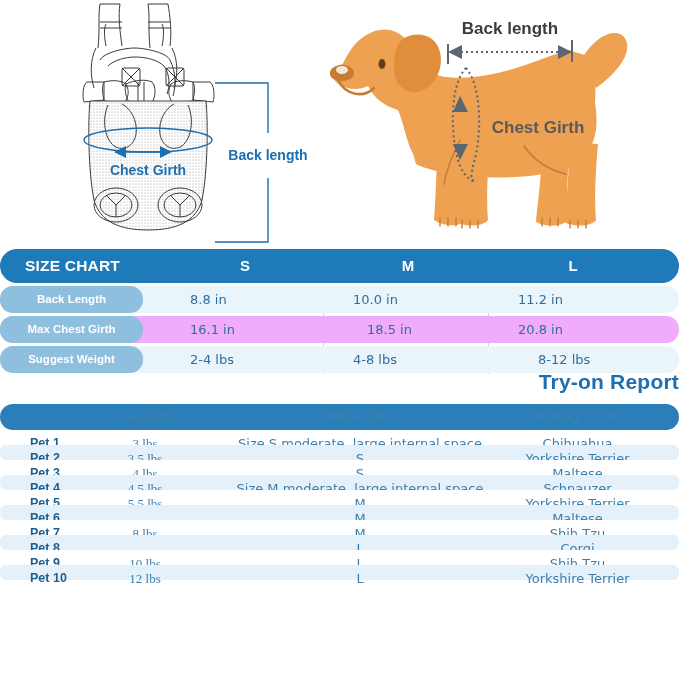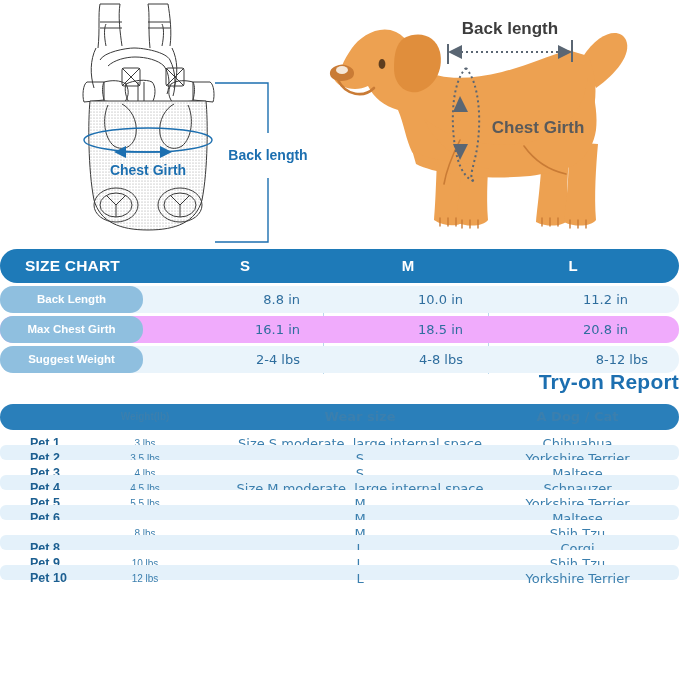--- a/index.html
+++ b/index.html
@@ -39,21 +39,21 @@
     background:#eaf4fb;border-radius:13px;
   }
   .sc-row.alt{background:#f0abfc;}
   .sc-row .sc-label{
     position:absolute;left:0;top:0;width:143px;height:27px;line-height:27px;
     background:#8fbfdf;border-radius:13px;color:#ffffff;
     font-size:11.5px;font-weight:bold;text-align:center;
   }
   .sc-row .sc-val{
     position:absolute;top:0;height:27px;line-height:27px;
-    width:110px;text-align:right;
+    width:110px;text-align:left;
     font-size:13px;color:#2f6e9e;
     font-family:"DejaVu Sans", sans-serif;
   }
   .sc-divider{
     position:absolute;top:-1px;width:1px;height:86px;background:#b9d8ec;
   }
 
   
   #tryon-title{
     position:absolute;left:0;top:370px;width:679px;text-align:right;
@@ -74,22 +74,22 @@
     position:relative;height:15px;border-radius:6px;background:#ffffff;
   }
   .to-row.alt{background:#e4f1fa;}
   .to-row .to-cell{
     position:absolute;top:0;height:27px;line-height:27px;text-align:center;
   }
   .to-cell.c-pet{
     left:30px;width:75px;text-align:left;
     font-size:12.5px;font-weight:bold;color:#1c5f91;
   }
-  .to-cell.c-weight{left:95px;width:100px;font-size:10px;color:#3b7fae;
-    font-family:Liberation Sans, sans-serif;}
+  .to-cell.c-weight{left:95px;width:100px;font-size:13px;color:#3b7fae;
+    font-family:Liberation Serif, serif;}
   .to-cell.c-wear{left:215px;width:290px;font-size:13px;color:#3b7fae;
     font-family:"DejaVu Sans", sans-serif;}
   .to-cell.c-breed{left:480px;width:195px;font-size:13px;color:#3b7fae;
     font-family:"DejaVu Sans", sans-serif;}
   .to-header .c-pet{left:30px;width:75px;}
   .to-header .c-weight{left:95px;width:100px;}
   .to-header .c-wear{left:215px;width:290px;}
   .to-header .c-breed{left:480px;width:195px;}
 </style>
 </head>
@@ -243,21 +243,21 @@
     <div class="sc-row">
       <span class="sc-label">Back Length</span>
       <span class="sc-val" style="left:190px;">8.8 in</span>
       <span class="sc-val" style="left:353px;">10.0 in</span>
       <span class="sc-val" style="left:518px;">11.2 in</span>
     </div>
 
     <div class="sc-row alt">
       <span class="sc-label">Max Chest Girth</span>
       <span class="sc-val" style="left:190px;">16.1 in</span>
-      <span class="sc-val" style="left:353px;">18.5 in</span>
+      <span class="sc-val" style="left:367px;">18.5 in</span>
       <span class="sc-val" style="left:518px;">20.8 in</span>
     </div>
 
     <div class="sc-row">
       <span class="sc-label">Suggest Weight</span>
       <span class="sc-val" style="left:190px;">2-4 lbs</span>
       <span class="sc-val" style="left:353px;">4-8 lbs</span>
       <span class="sc-val" style="left:538px;">8-12 lbs</span>
     </div>
   </div>
@@ -302,20 +302,21 @@
     <span class="to-cell c-weight">5.5 lbs</span>
     <span class="to-cell c-wear">M</span>
     <span class="to-cell c-breed">Yorkshire Terrier</span>
   </div>
   <div class="to-row alt">
     <span class="to-cell c-pet">Pet 6</span>
     <span class="to-cell c-wear">M</span>
     <span class="to-cell c-breed">Maltese</span>
   </div>
   <div class="to-row">
+    <span class="to-cell c-pet">Pet 7</span>
     <span class="to-cell c-weight">8 lbs</span>
     <span class="to-cell c-wear">M</span>
     <span class="to-cell c-breed">Shih Tzu</span>
   </div>
   <div class="to-row alt">
     <span class="to-cell c-pet">Pet 8</span>
     <span class="to-cell c-wear">L</span>
     <span class="to-cell c-breed">Corgi</span>
   </div>
   <div class="to-row">

